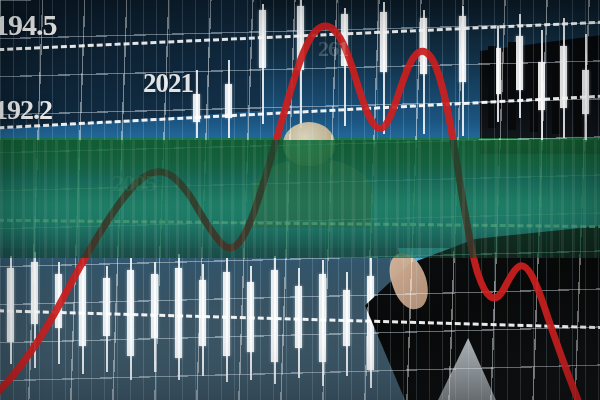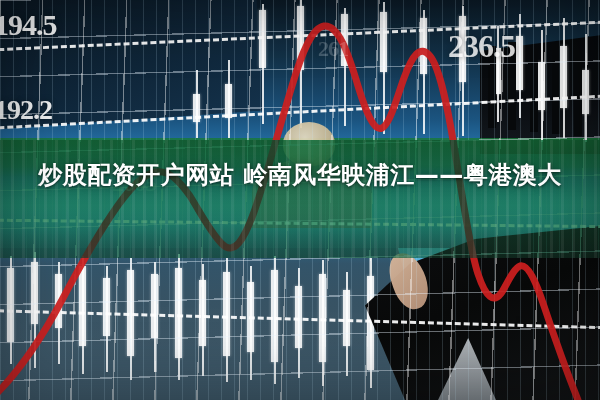--- a/index.html
+++ b/index.html
@@ -414,26 +414,25 @@
              C 440 68, 448 108, 456 158
              C 464 206, 470 250, 478 274
              C 486 298, 494 304, 502 292
              C 508 282, 514 268, 520 266
              C 528 264, 536 282, 544 306
              C 554 336, 566 370, 578 400" fill="none" stroke="#cc1f1f" stroke-width="7" stroke-linecap="round" stroke-linejoin="round" opacity="0.93"></path>
   </svg>
 
   <div class="bgnum n1">194.5</div>
   <div class="bgnum n2">192.2</div>
-  <div class="bgnum n4">236.5</div>
+  <div class="bgnum n3">2021</div>
   <div class="bgnum n5">2005</div>
   <div class="bgnum n6">261</div>
 
   <div class="title-band"></div>
   <div class="title-band-2"></div>
   <div class="band-scan"></div>
 
   <div class="title-text">
-    <span class="title-line">炒股配资开户网站 岭南风华映浦江——粤港澳大</span>
   </div>
 
   <div class="vignette"></div>
 </div>
 
 </body></html>

